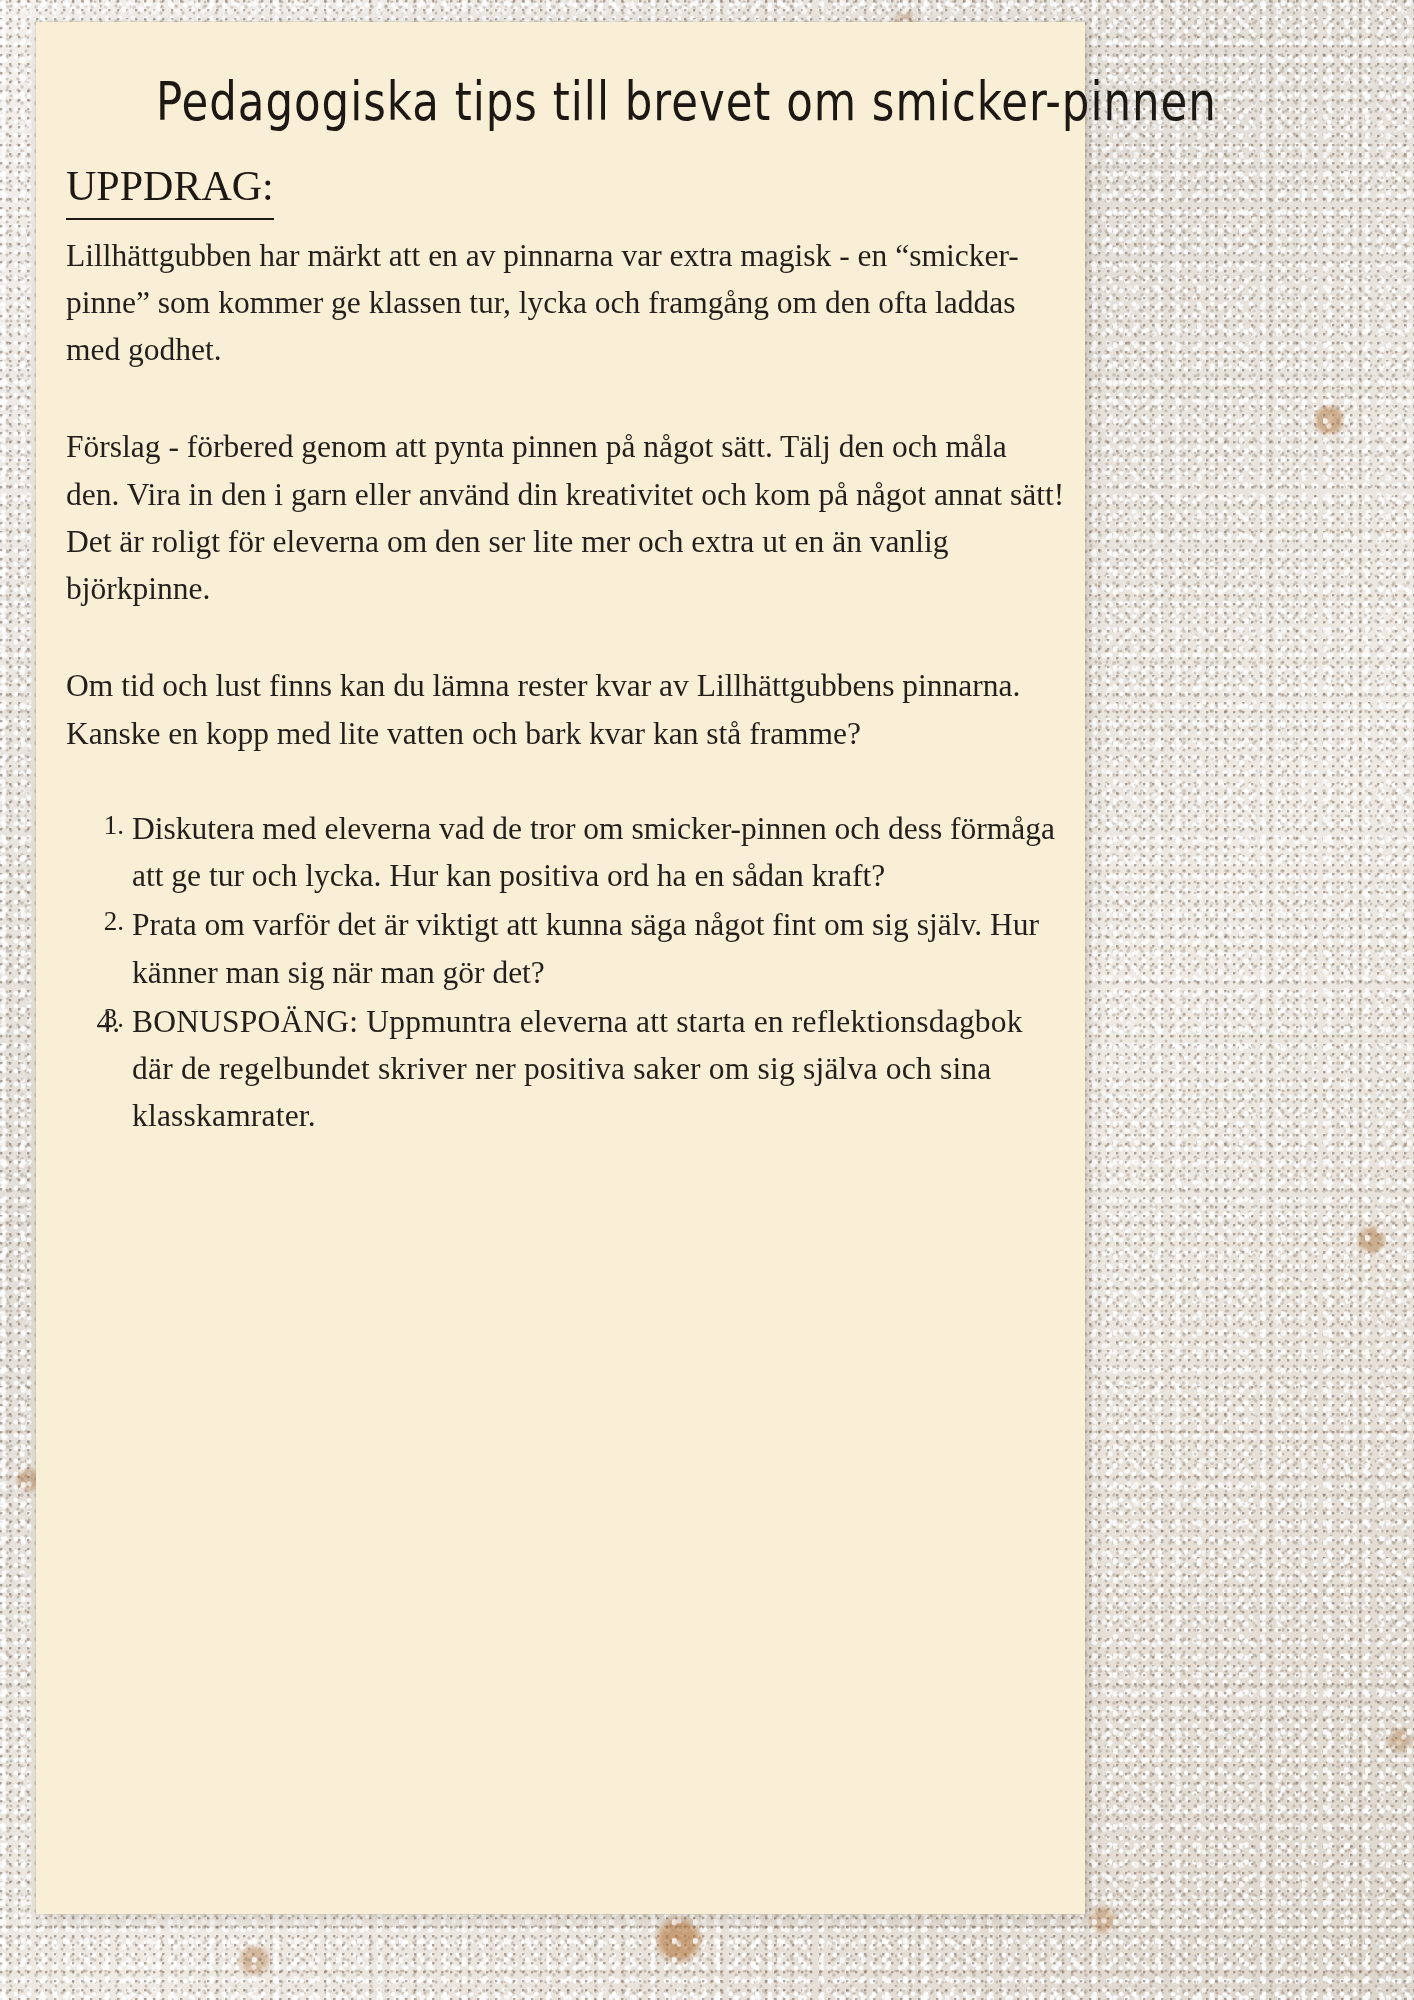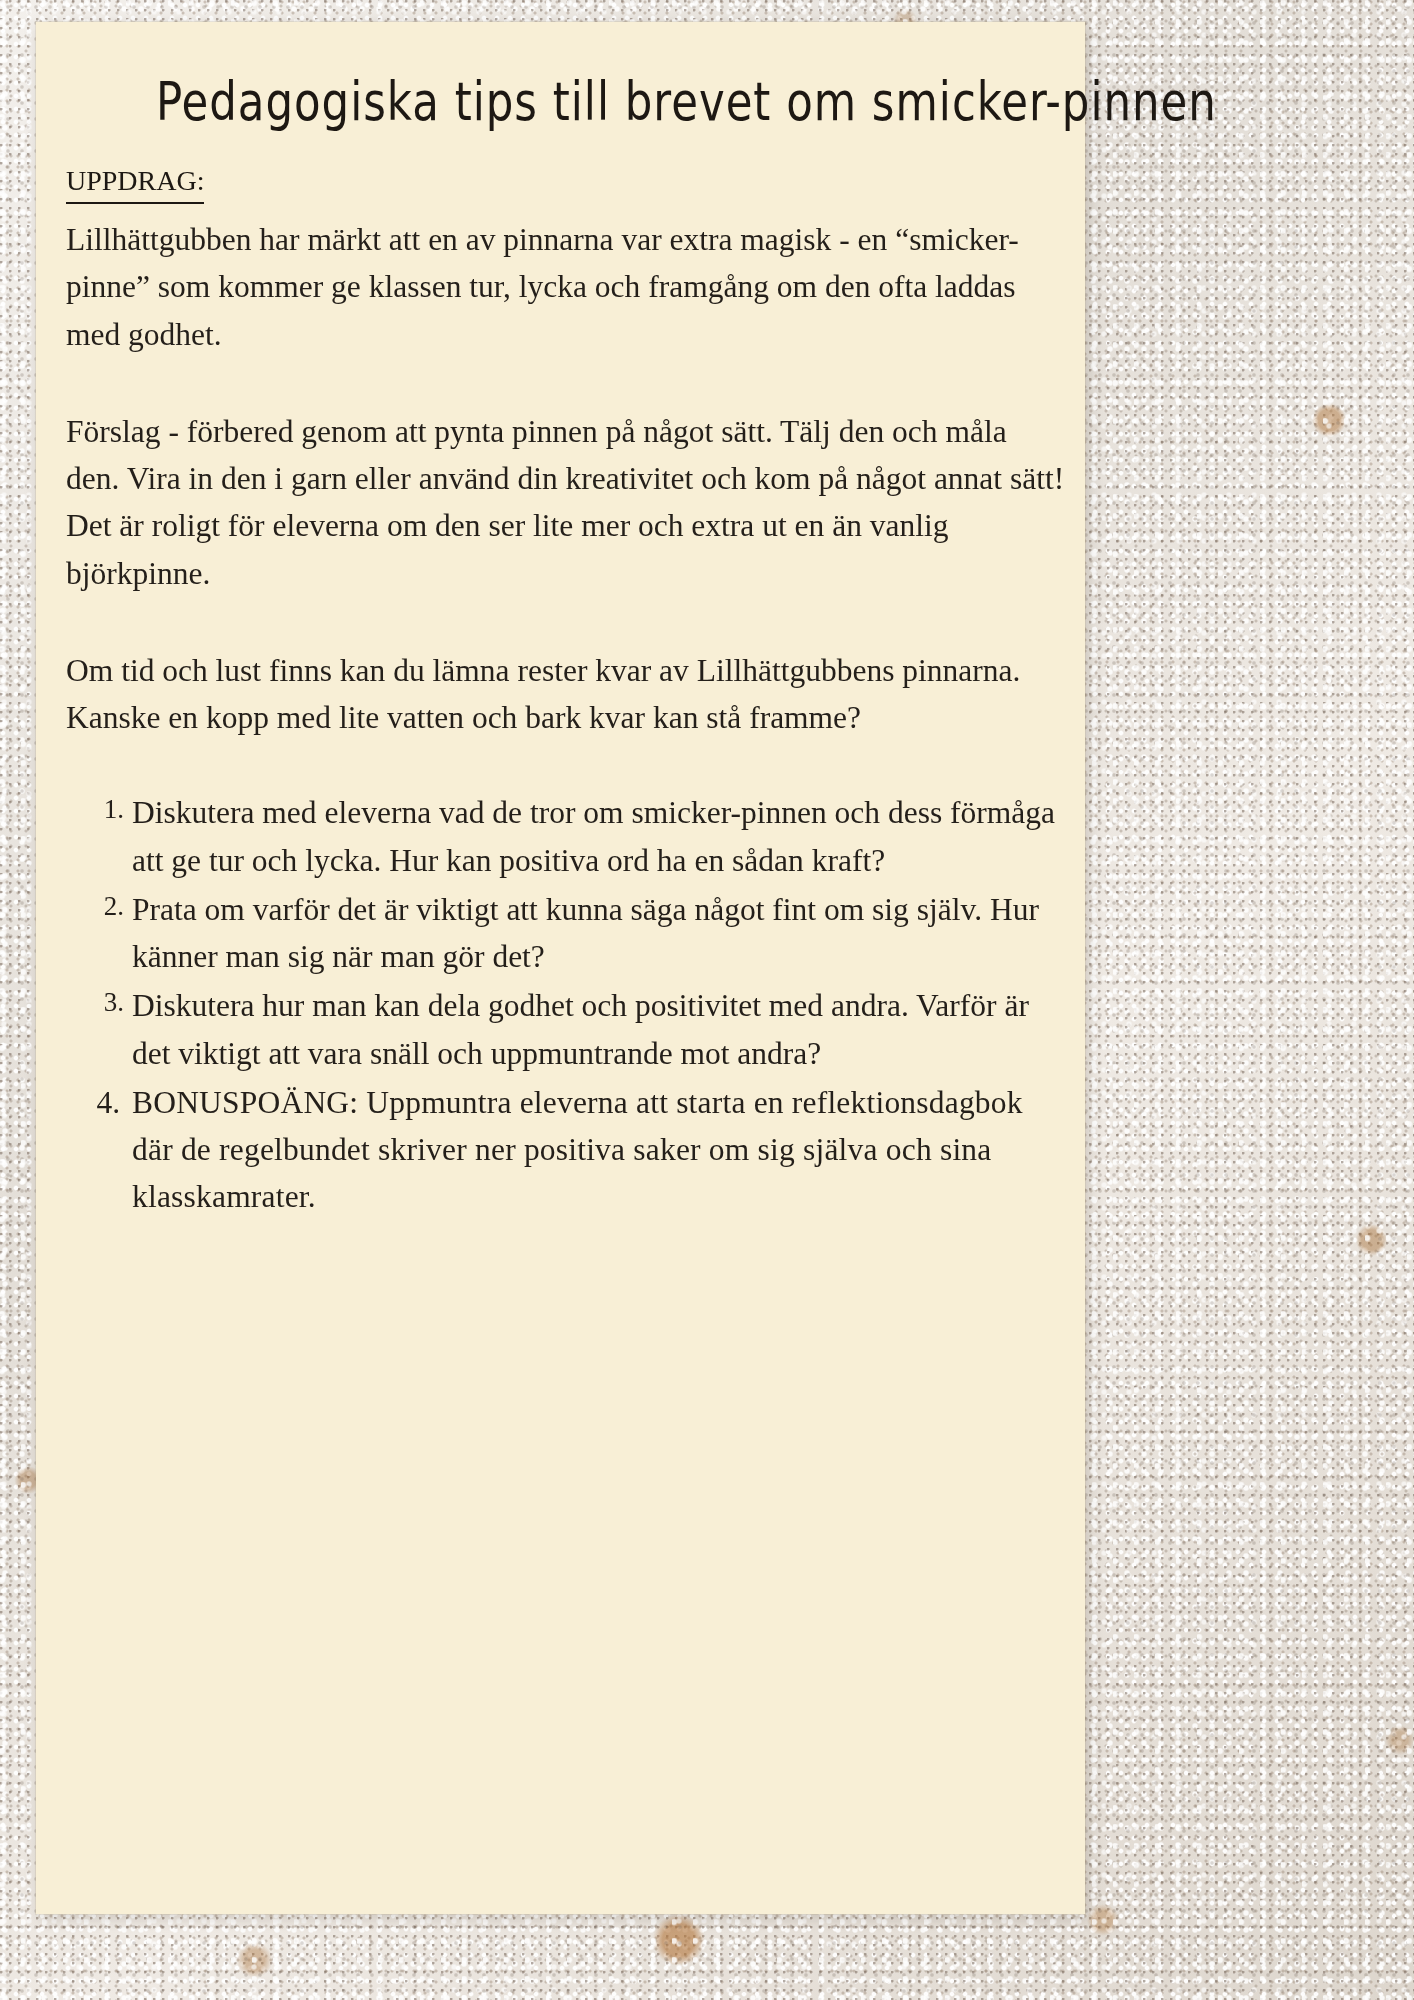--- a/index.html
+++ b/index.html
@@ -96,21 +96,21 @@
   
   .body-text {
     font-family: "Liberation Serif", "DejaVu Serif", serif;
     font-size: 31.5px;
     line-height: 1.50;
     color: #241f1a;
   }
 
   .section-heading {
     font-family: "Liberation Serif", "DejaVu Serif", serif;
-    font-size: 28px;
+    font-size: 42px;
     line-height: 1.45;
     color: #1d1813;
     display: inline-block;
     border-bottom: 2px solid #1d1813;
     padding-bottom: 1px;
     margin: 0 0 4px 0;
   }
 
   p.para {
     margin: 8px 0 0 0;
@@ -185,21 +185,20 @@
         <li>
           <span class="marker">1.</span>
           <span>Diskutera med eleverna vad de tror om smicker-pinnen och dess förmåga att ge tur och lycka. Hur kan positiva ord ha en sådan kraft?</span>
         </li>
         <li>
           <span class="marker">2.</span>
           <span>Prata om varför det är viktigt att kunna säga något fint om sig själv. Hur känner man sig när man gör det?</span>
         </li>
         <li>
           <span class="marker">3.</span>
-          <span>Diskutera hur man kan dela godhet och positivitet med andra. Varför är det viktigt att vara snäll och uppmuntrande mot andra?</span>
         </li>
         <li>
           <span class="marker big">4.</span>
           <span class="caps-lead">BONUSPOÄNG: Uppmuntra eleverna att starta en reflektionsdagbok där de regelbundet skriver ner positiva saker om sig själva och sina klasskamrater.</span>
         </li>
       </ol>
     </div>
 
   </div>
 </div>

